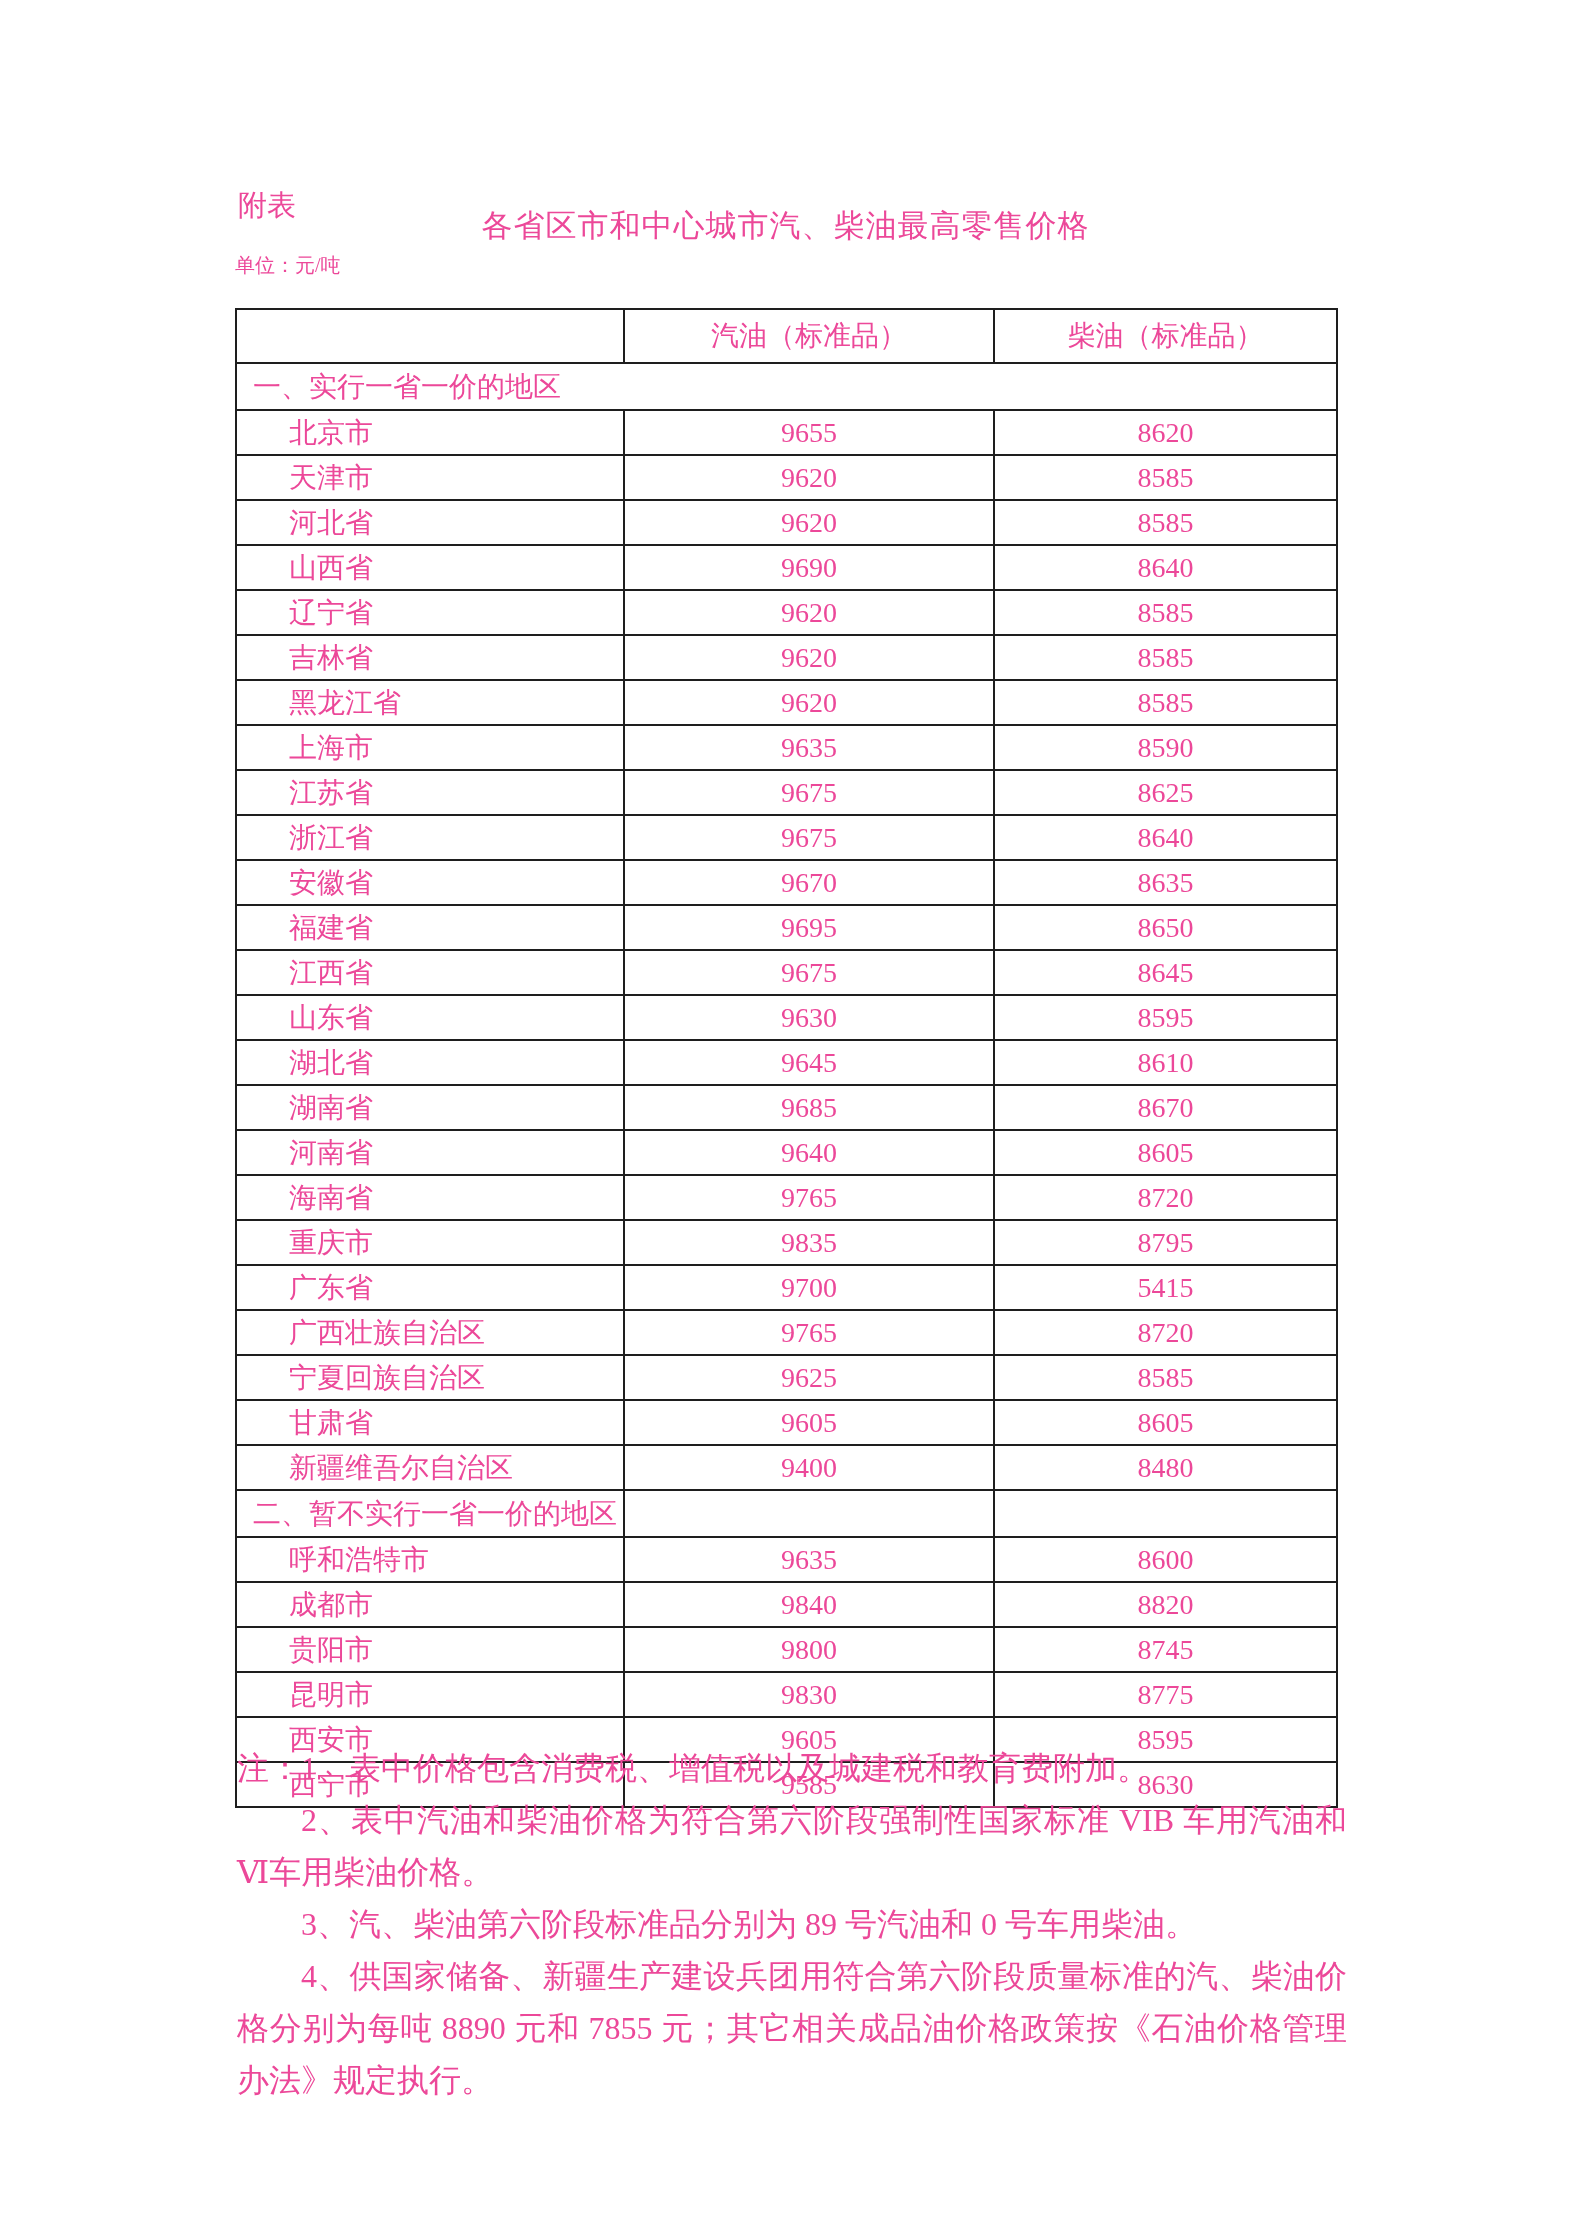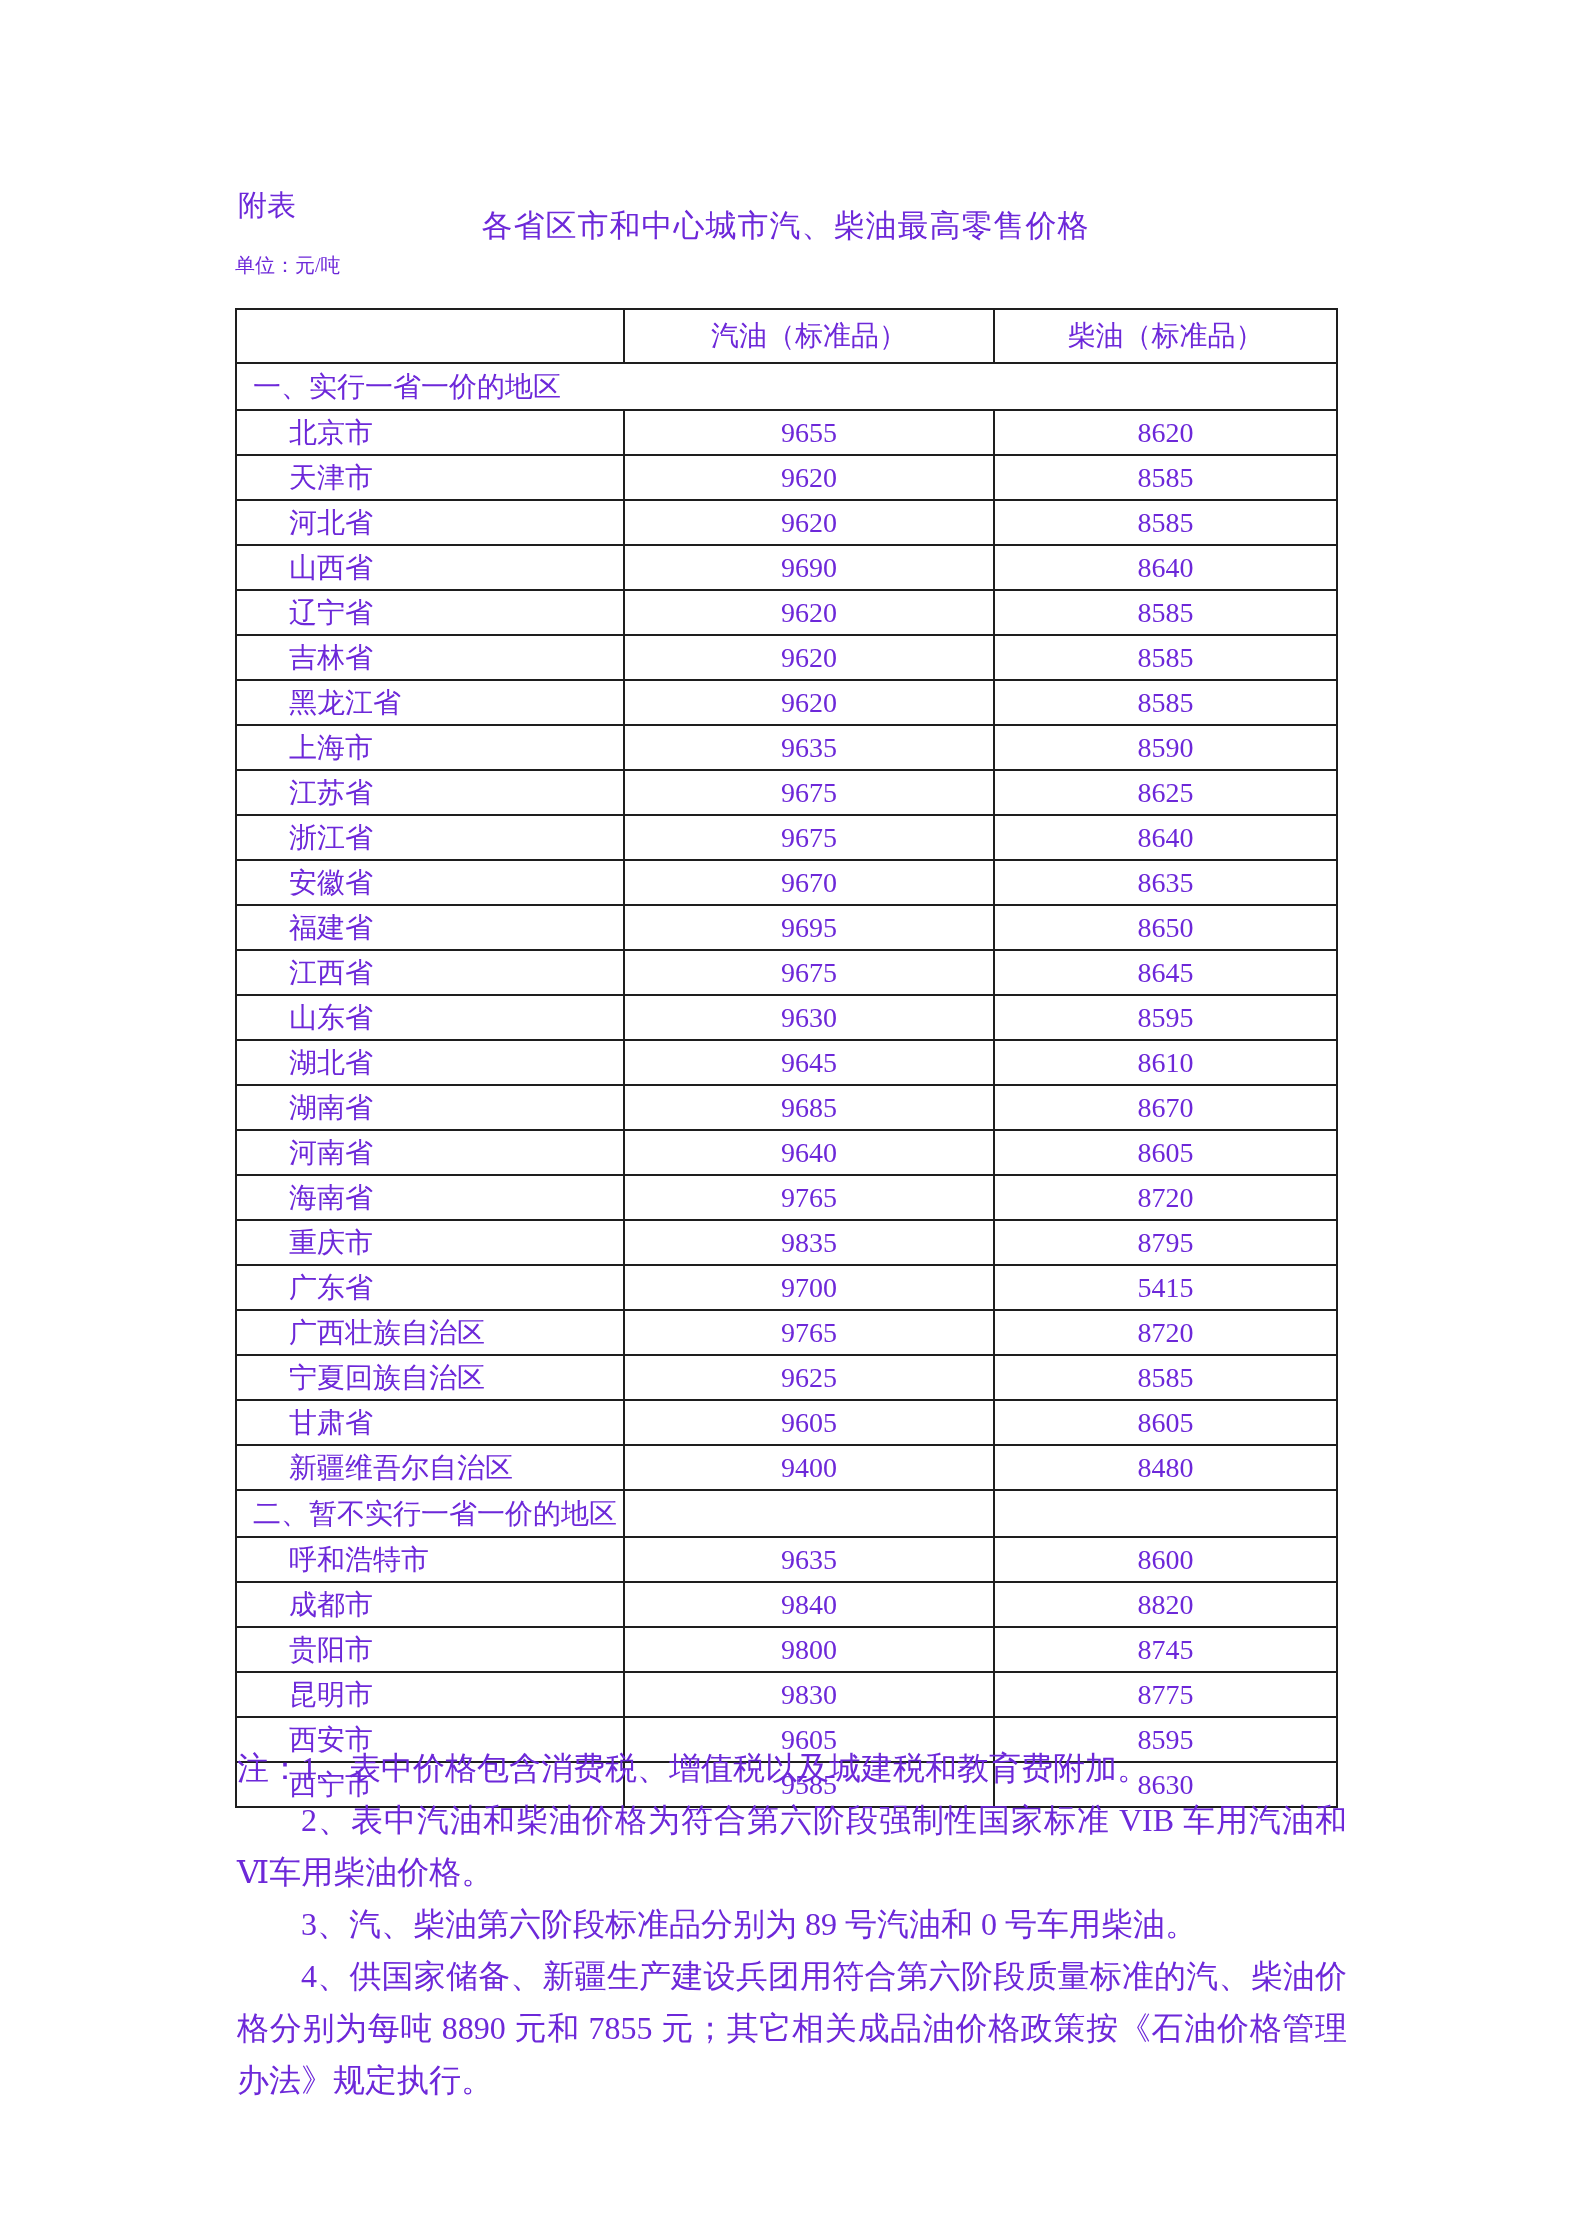--- a/index.html
+++ b/index.html
@@ -5,21 +5,21 @@
   html, body {
     margin: 0;
     padding: 0;
     background: #ffffff;
   }
   .page {
     position: relative;
     width: 1571px;
     height: 2222px;
     background: #ffffff;
-    color: #6d28d9;
+    color: #ec4899;
     font-family: "Liberation Serif", "DejaVu Serif", serif;
     overflow: hidden;
   }
   .doc-tag {
     position: absolute;
     left: 238px;
     top: 186px;
     font-size: 29px;
     white-space: nowrap;
   }

